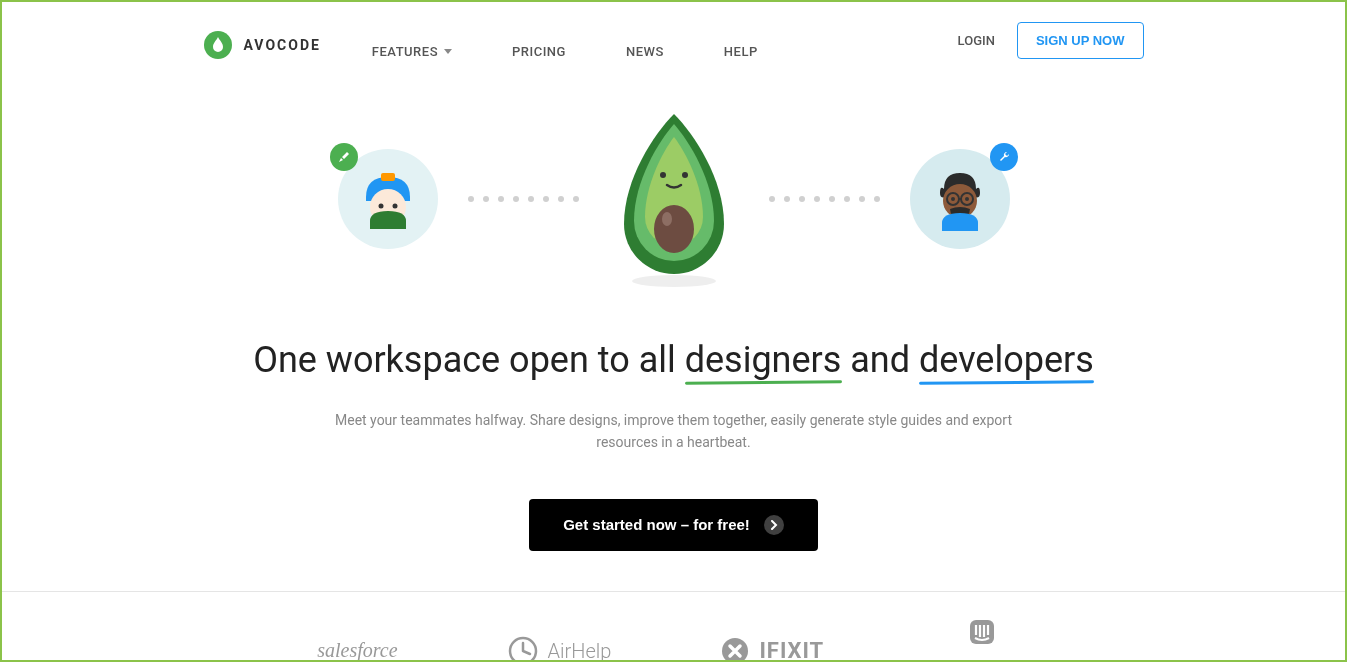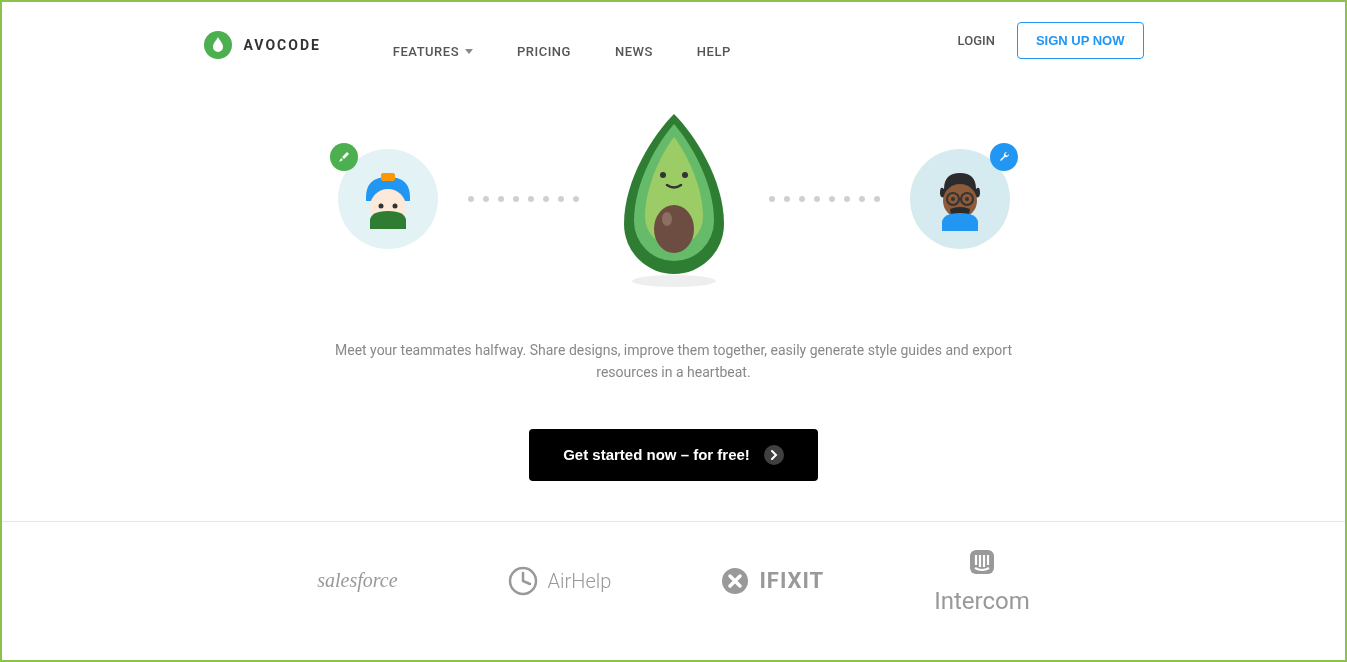--- a/index.html
+++ b/index.html
@@ -34,22 +34,22 @@
     }
     .logo-icon svg { width: 12px; height: 16px; }
     .logo-text {
       font-weight: 700;
       font-size: 14px;
       letter-spacing: 2px;
       color: #333;
     }
     .nav {
       display: flex;
-      gap: 44px;
-      margin-left: 64px;
+      gap: 60px;
+      margin-left: 43px;
       padding-left: 8px;
     }
     .nav-item {
       font-size: 13px;
       font-weight: 500;
       letter-spacing: 0.5px;
       color: #555;
       cursor: pointer;
       display: flex;
       align-items: center;
@@ -302,20 +302,23 @@
         <circle cx="47" cy="40" r="6" fill="none" stroke="#333" stroke-width="2"></circle>
         <line x1="39" y1="40" x2="41" y2="40" stroke="#333" stroke-width="2"></line>
         <circle cx="33" cy="40" r="2" fill="#333"></circle>
         <circle cx="47" cy="40" r="2" fill="#333"></circle>
         <path d="M30 50 Q30 58 40 58 Q50 58 50 50 Q45 48 40 48 Q35 48 30 50 Z" fill="#2b2b2b"></path>
         <path d="M22 64 Q22 54 40 54 Q58 54 58 64 L58 72 L22 72 Z" fill="#2196f3"></path>
       </svg>
     </div>
   </div>
 
+  <h1 class="headline">
+    <span>One workspace open to all </span><span class="underline-green">designers</span><span> and </span><span class="underline-blue">developers</span>
+  </h1>
 
   <p class="subhead">Meet your teammates halfway. Share designs, improve them together, easily generate style guides and export resources in a heartbeat.</p>
 
   <button class="cta-btn">
     <span>Get started now – for free!</span>
     <span class="cta-arrow">
       <svg width="10" height="10" viewBox="0 0 10 10">
           <path d="M3 1 L7 5 L3 9" stroke="#fff" stroke-width="2" fill="none" stroke-linecap="round"></path>
         </svg>
     </span>

